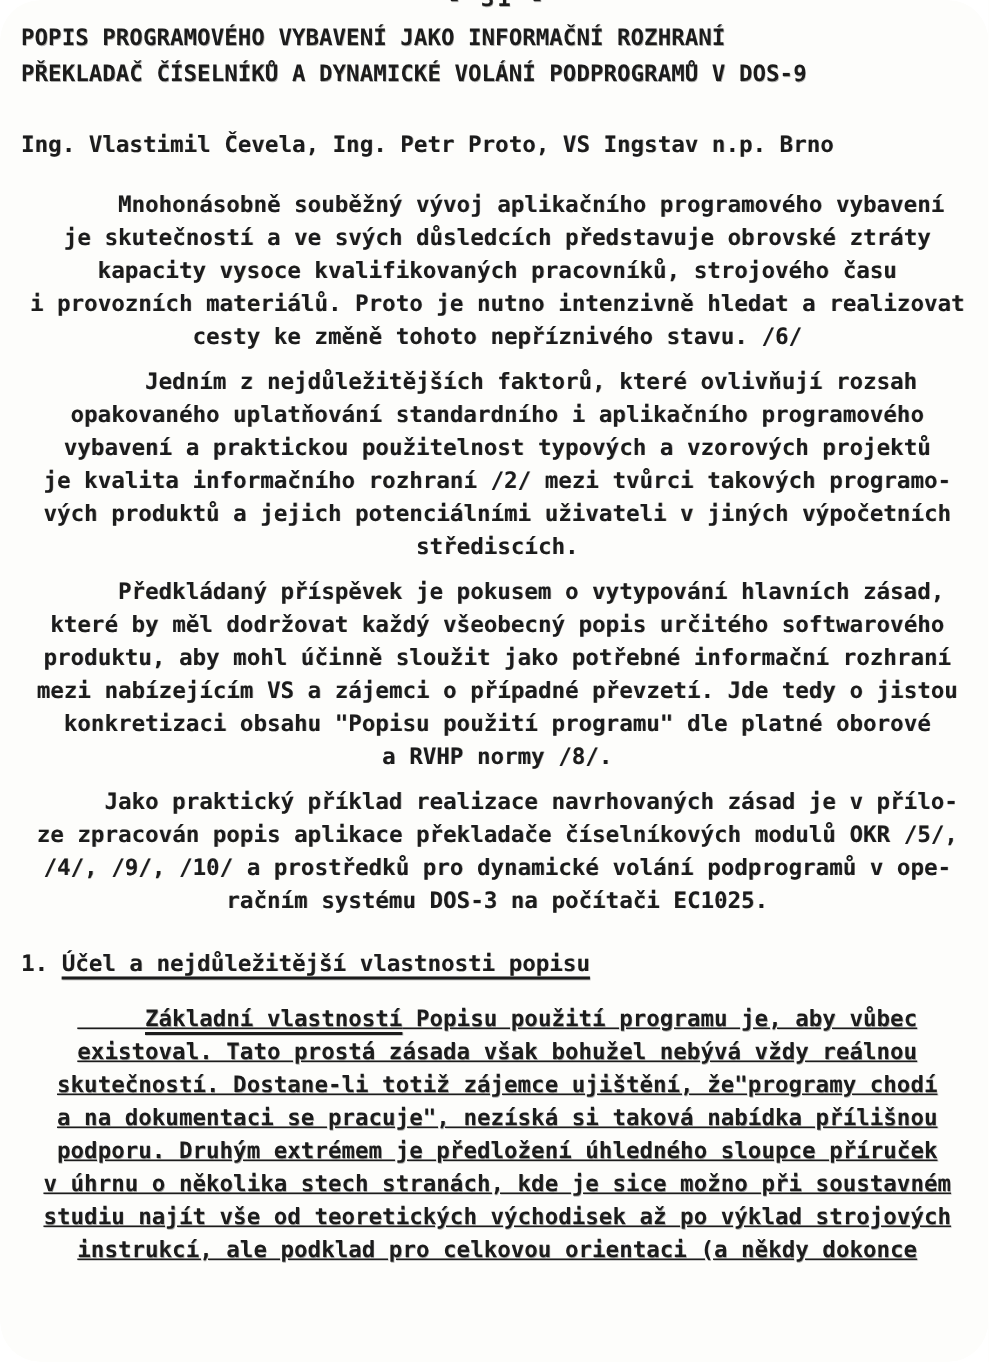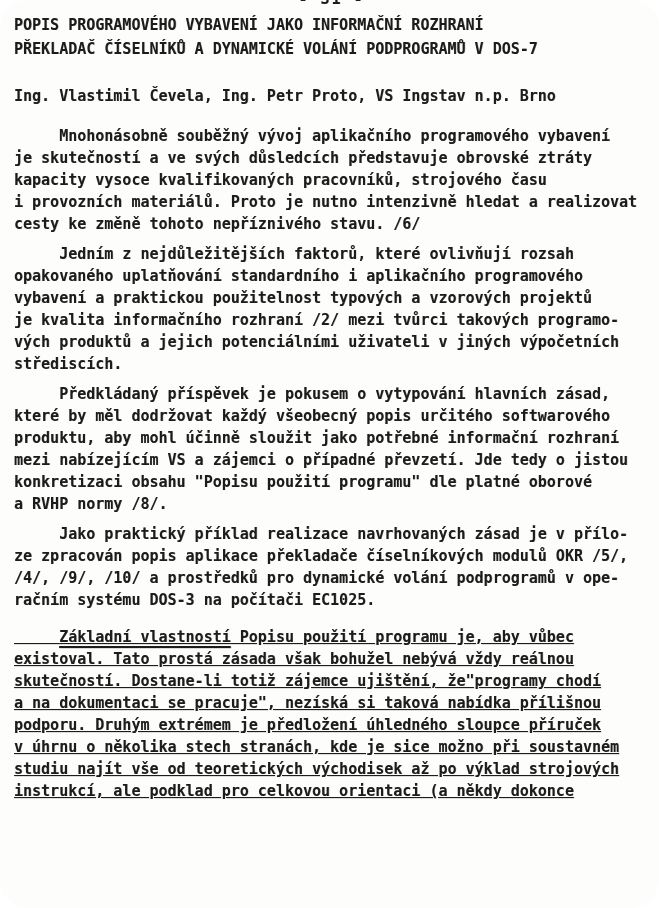--- a/index.html
+++ b/index.html
@@ -15,21 +15,21 @@
     background: #fdfdfb;
     overflow: hidden;
     display: flow-root;
     color: #1c1c1c;
     font-size: 15px;
     font-weight: 700;
     padding-left: 14px;
     padding-right: 10px;
     text-shadow: 0.4px 0.4px 0 rgba(20,20,20,0.35);
   }
-  .pre { white-space: pre-wrap; }
+  .pre { white-space: pre-wrap; text-align: center; }
   .pageno {
     line-height: 20px;
     margin-top: -11px;
     text-align: center;
     letter-spacing: 2px;
   }
   .titles { margin-top: 4px; line-height: 24px; }
   .authors { margin-top: 24px; line-height: 22px; }
   .heading-0 { margin-top: 36px; line-height: 22px; }
   .para { line-height: 22px; }
@@ -45,21 +45,21 @@
 </style>
 </head>
 <body>
 
 <div class="page">
 
   <div class="pageno">- 31 -</div>
 
   <div class="titles">
     <div>POPIS PROGRAMOVÉHO VYBAVENÍ JAKO INFORMAČNÍ ROZHRANÍ</div>
-    <div>PŘEKLADAČ ČÍSELNÍKŮ A DYNAMICKÉ VOLÁNÍ PODPROGRAMŮ V DOS-7</div>
+    <div>PŘEKLADAČ ČÍSELNÍKŮ A DYNAMICKÉ VOLÁNÍ PODPROGRAMŮ V DOS-9</div>
   </div>
 
   <div class="authors">Ing. Vlastimil Čevela, Ing. Petr Proto, VS Ingstav n.p. Brno</div>
 
 
   <div class="para p1 pre">     Mnohonásobně souběžný vývoj aplikačního programového vybavení
 je skutečností a ve svých důsledcích představuje obrovské ztráty
 kapacity vysoce kvalifikovaných pracovníků, strojového času
 i provozních materiálů. Proto je nutno intenzivně hledat a realizovat
 cesty ke změně tohoto nepříznivého stavu. /6/</div>
@@ -76,20 +76,21 @@
 produktu, aby mohl účinně sloužit jako potřebné informační rozhraní
 mezi nabízejícím VS a zájemci o případné převzetí. Jde tedy o jistou
 konkretizaci obsahu "Popisu použití programu" dle platné oborové
 a RVHP normy /8/.</div>
 
   <div class="para pnext pre">     Jako praktický příklad realizace navrhovaných zásad je v přílo-
 ze zpracován popis aplikace překladače číselníkových modulů OKR /5/,
 /4/, /9/, /10/ a prostředků pro dynamické volání podprogramů v ope-
 račním systému DOS-3 na počítači EC1025.</div>
 
+  <div class="heading-1"><span>1. </span><span class="u">Účel a nejdůležitější vlastnosti popisu</span></div>
 
   <div class="para p5 pre"><span class="pre">     </span><span class="u">Základní vlastností</span><span class="pre"> Popisu použití programu je, aby vůbec
 existoval. Tato prostá zásada však bohužel nebývá vždy reálnou
 skutečností. Dostane-li totiž zájemce ujištění, že"programy chodí
 a na dokumentaci se pracuje", nezíská si taková nabídka přílišnou
 podporu. Druhým extrémem je předložení úhledného sloupce příruček
 v úhrnu o několika stech stranách, kde je sice možno při soustavném
 studiu najít vše od teoretických východisek až po výklad strojových
 instrukcí, ale podklad pro celkovou orientaci (a někdy dokonce</span></div>
 

